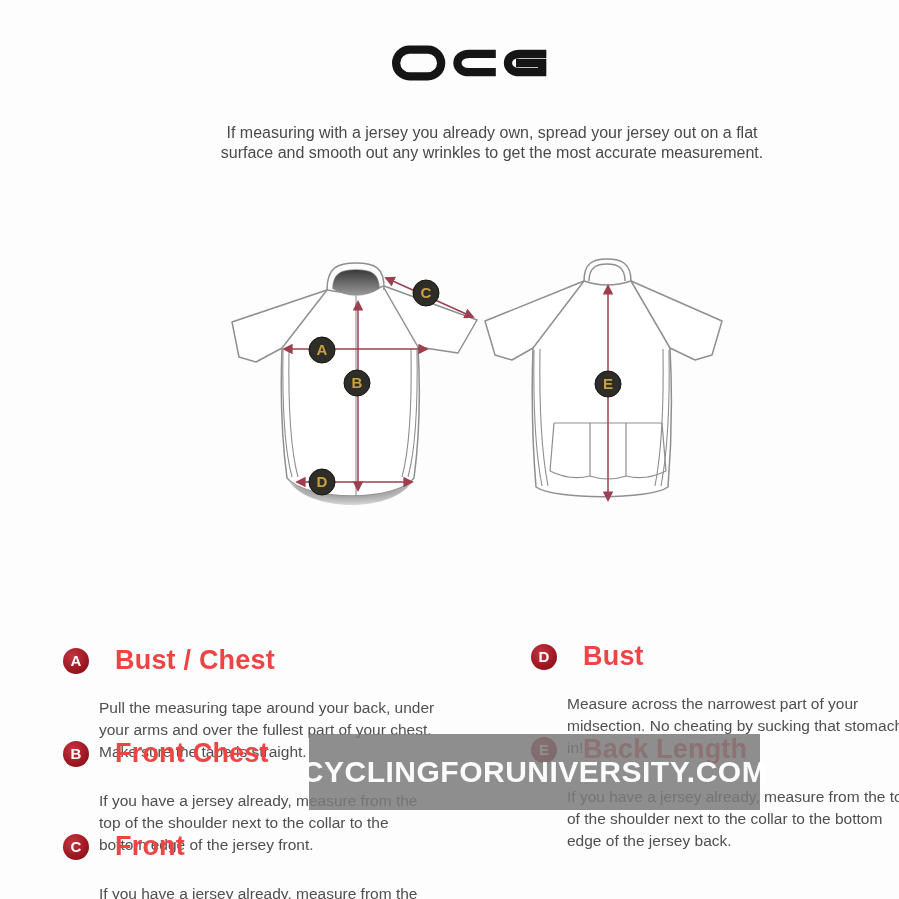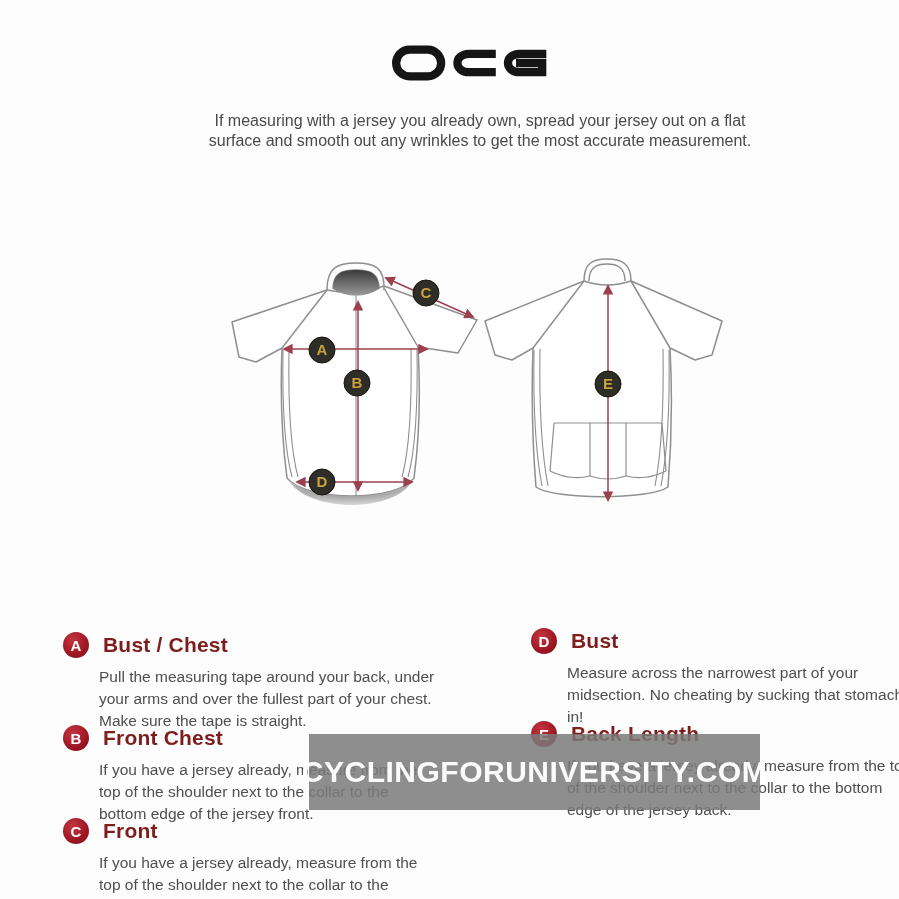--- a/index.html
+++ b/index.html
@@ -2,34 +2,34 @@
 <html><head>
 <meta charset="utf-8">
 <style>
   html,body { margin:0; padding:0; background:#fff; }
   .page {
     position:relative; width:899px; height:899px; overflow:hidden;
     background:#fdfdfd; font-family:"Liberation Sans", sans-serif;
   }
   .logo { position:absolute; left:392px; top:44px; width:158px; height:38px; }
   .intro {
-    position:absolute; left:205px; top:111px; width:550px; margin:0;
+    position:absolute; left:205px; top:111px; width:550px; margin:12px;
     text-align:center; font-size:16px; line-height:1.28; color:#4a4a4a;
   }
   .diagram { position:absolute; left:180px; top:250px; }
   .section { position:absolute; }
   .sec-head { display:flex; align-items:center; gap:10px; }
   .badge {
     width:26px; height:26px; border-radius:50%; flex:0 0 26px;
     background:radial-gradient(circle at 38% 32%, #c43540, #9c1722 60%, #7c1018);
     color:#fff; font-size:15px; font-weight:bold;
     display:flex; align-items:center; justify-content:center;
   }
   .sec-head h3 {
-    margin:4px; font-size:21px; font-weight:bold; color:#7f1d1d; letter-spacing:0.2px;
+    margin:16px; font-size:27px; font-weight:bold; color:#ef4444; letter-spacing:0.2px;
   }
   .section p {
     margin:5px 0 0 36px; font-size:15.5px; line-height:1.42; color:#4f4f4f;
   }
   .col-left p { width:340px; }
   .col-right p { width:352px; }
   .watermark {
     position:absolute; left:309px; top:734px; width:451px; height:76px;
     background:rgba(122,122,122,0.85);
     display:flex; align-items:center; justify-content:center;

